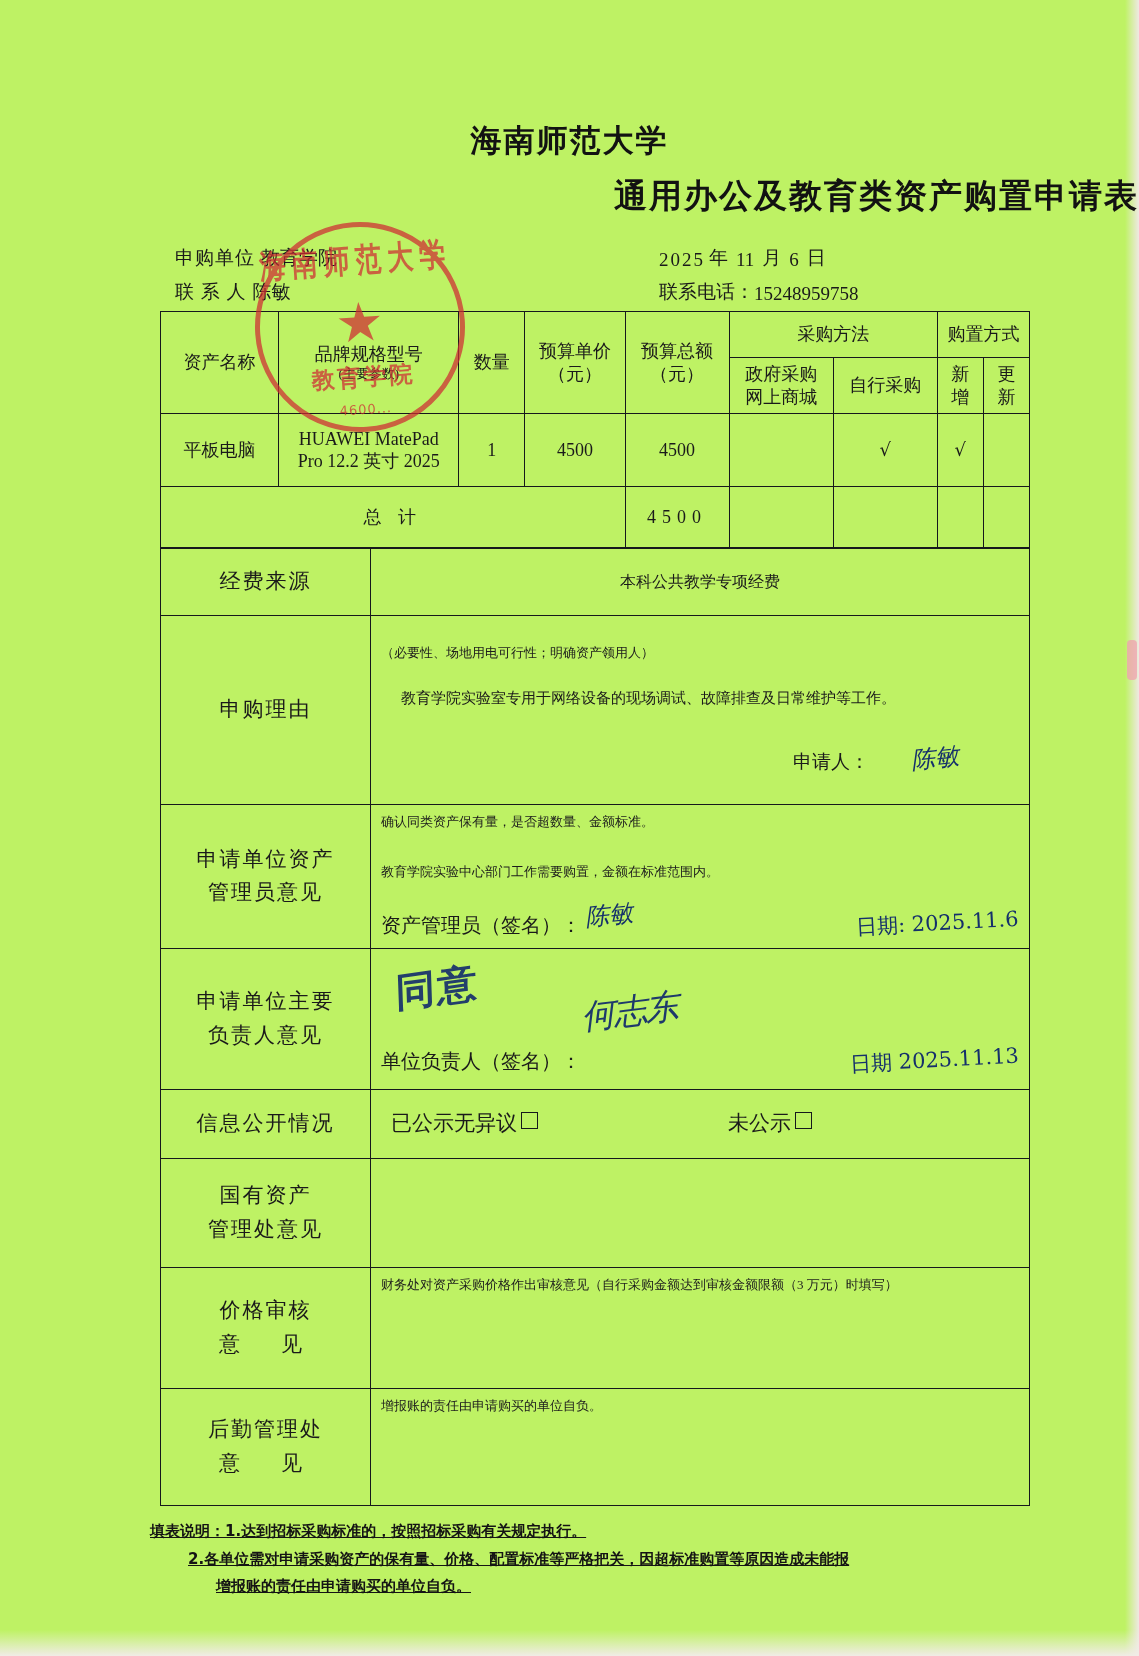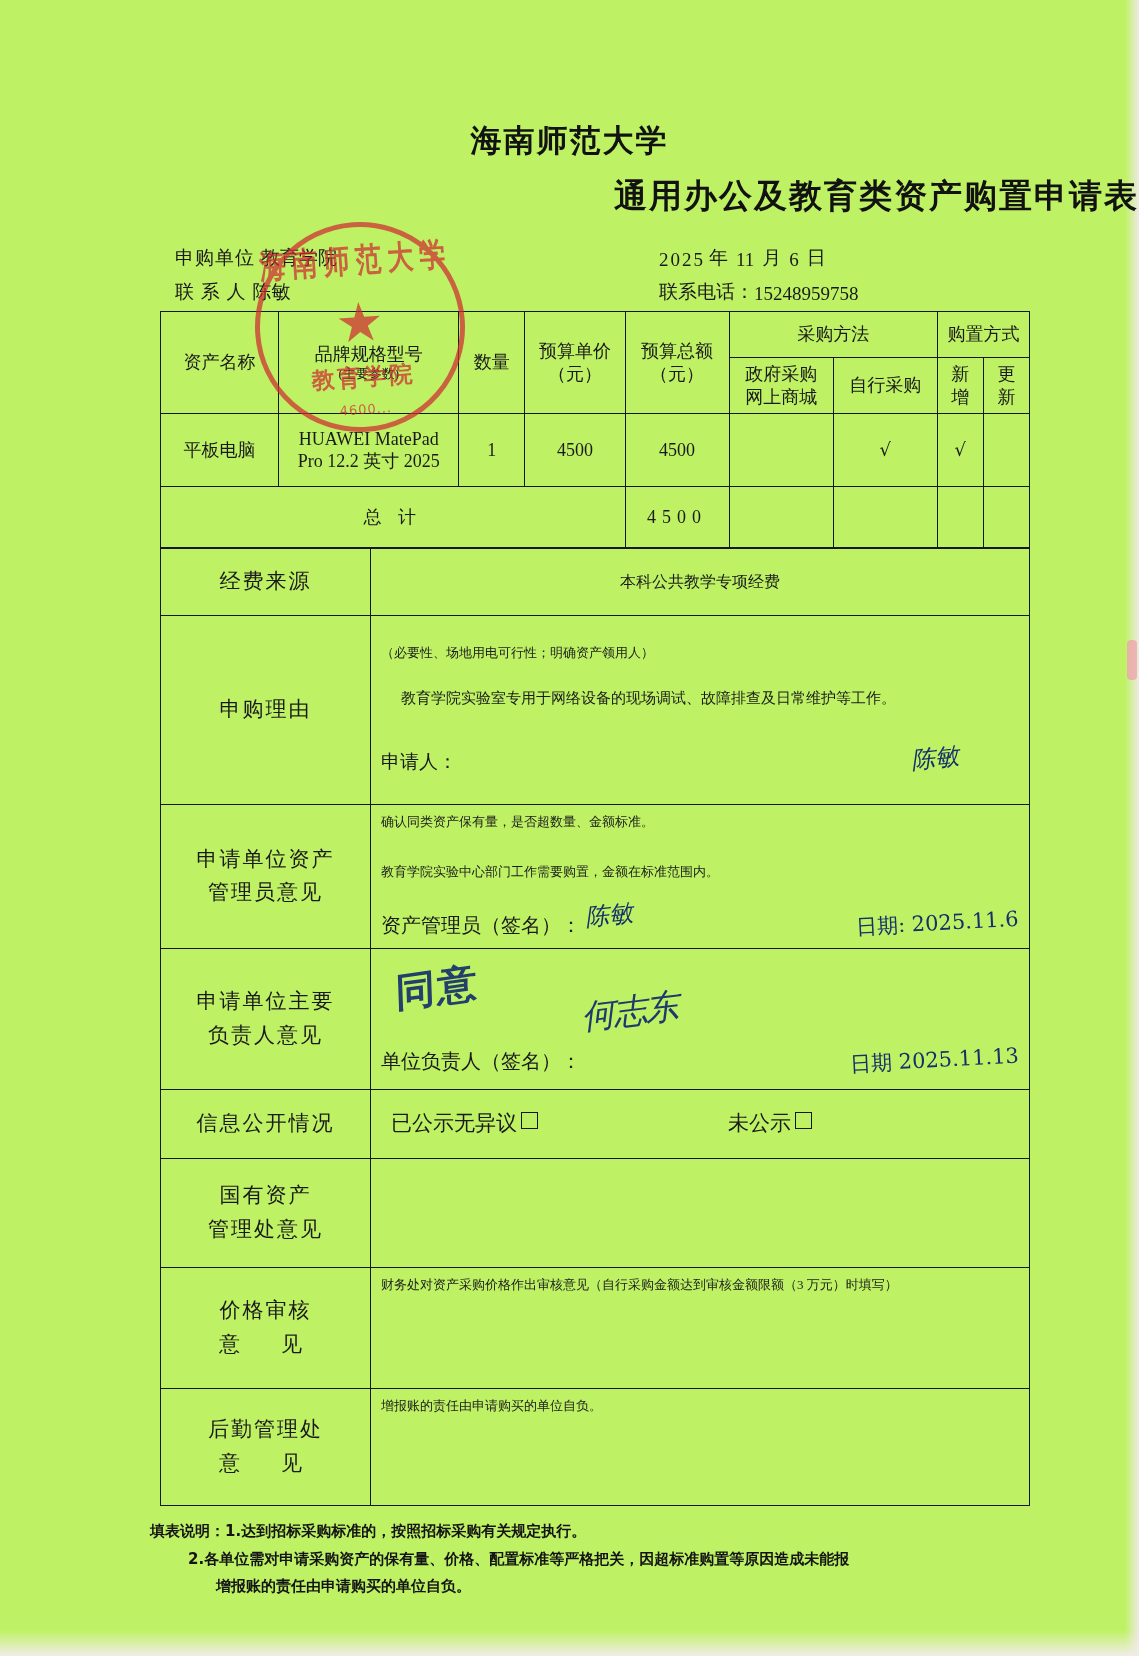--- a/index.html
+++ b/index.html
@@ -175,21 +175,21 @@
     font-size: 13px;
     color: #1c1c1c;
   }
   .reason-text {
     font-size: 15px;
     margin-top: 22px;
     margin-left: 20px;
   }
   .applicant-line {
     margin-top: 34px;
-    text-align: left;
+    text-align: right;
     padding-right: 150px;
     font-size: 19px;
     position: relative;
   }
   .sign-hand {
     font-family: "DejaVu Serif", serif;
     font-style: italic;
     font-size: 24px;
     color: #15306b;
     position: absolute;
@@ -254,20 +254,21 @@
 
   
   .footer {
     margin: 12px 0 0 150px;
     width: 900px;
     font-family: "DejaVu Sans", sans-serif;
     font-size: 15px;
     font-weight: bold;
     line-height: 1.85;
     color: #141414;
+    text-decoration: underline;
   }
   .footer .l2 { margin-left: 38px; }
   .footer .l3 { margin-left: 66px; }
 
   
   .seal {
     position: absolute;
     left: 255px;
     top: 222px;
     width: 200px;

